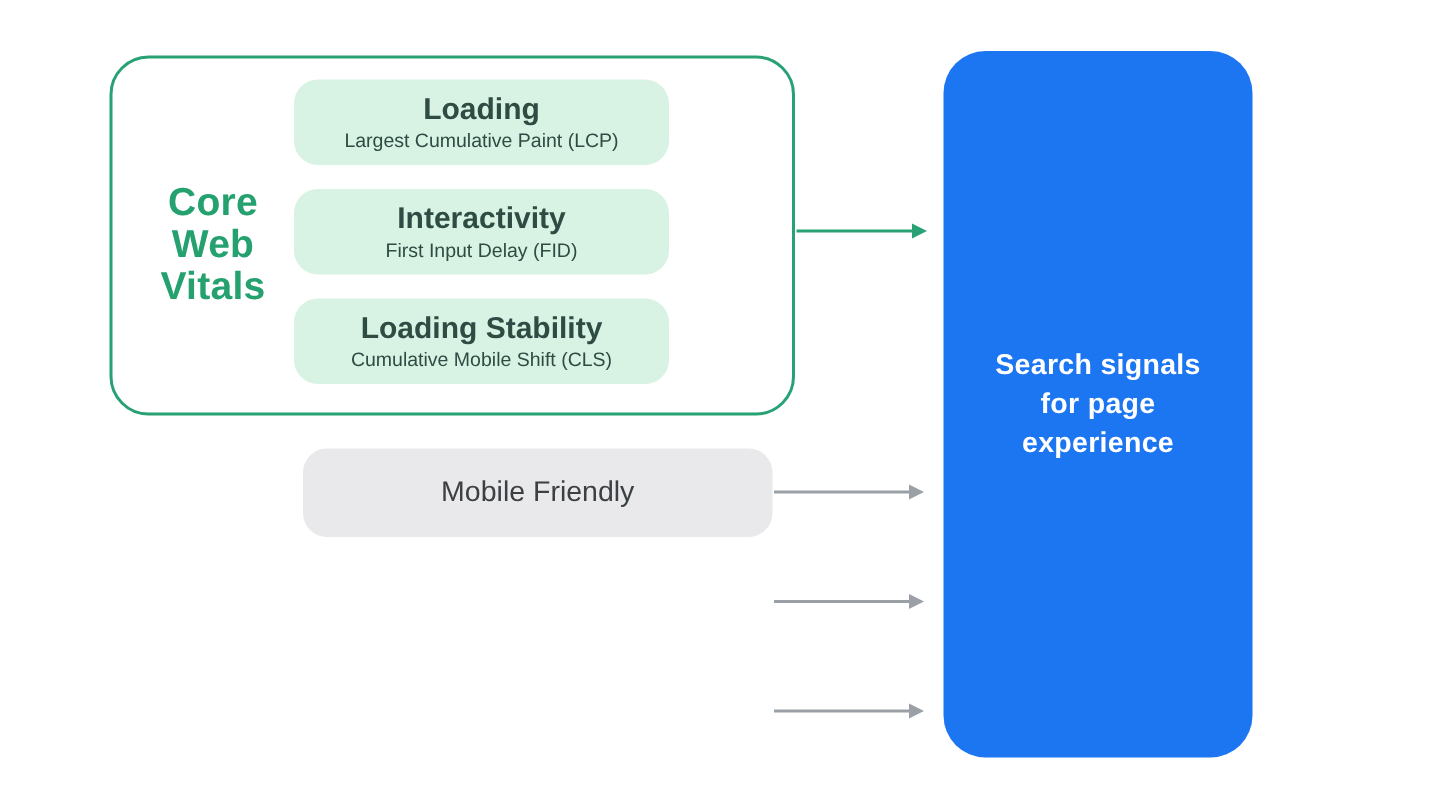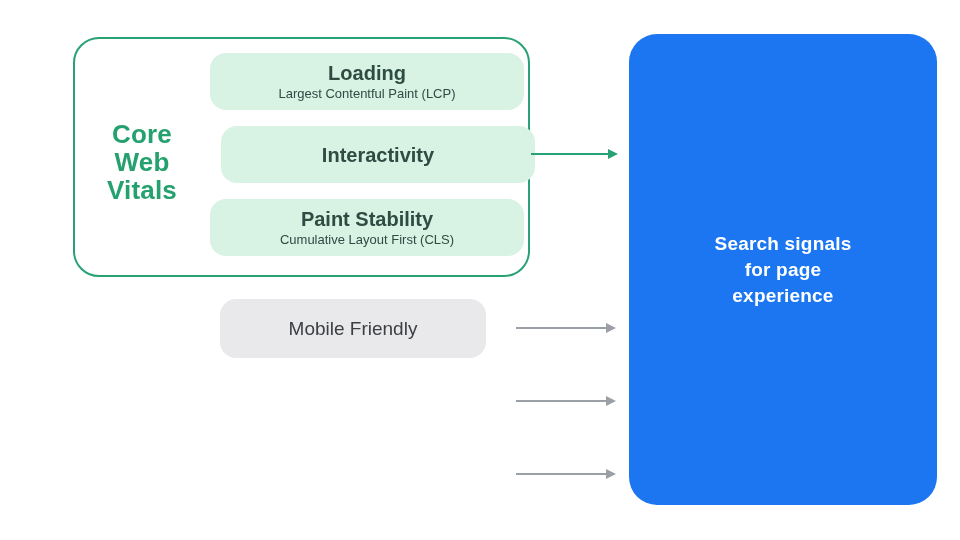--- a/index.html
+++ b/index.html
@@ -43,44 +43,44 @@
     position: absolute;
     box-sizing: border-box;
     border-radius: 16px;
     display: flex;
     flex-direction: column;
     align-items: center;
     justify-content: center;
     text-align: center;
   }
   .pill.green {
-    left: 135px;                 
-    width: 314px; height: 57px;
+    left: 121px;                 
+    width: 250px; height: 57px;
     background: var(--green-pill-bg, #D8F2E3);
   }
   .pill.green.p1 { top: 14px; }  
-  .pill.green.p2 { top: 87px; margin-left: 11px; }  
+  .pill.green.p2 { top: 87px; }  
   .pill.green.p3 { top: 160px; } 
   .pill-title {
     font-size: 20px;
     font-weight: 700;
     line-height: 24px;
     color: var(--green-pill-text, #2E4C44);
   }
   .pill-sub {
     font-size: 13px;
     font-weight: 400;
     line-height: 17px;
     color: var(--green-pill-text, #2E4C44);
   }
 
   
   .pill.gray {
-    left: 220px;
-    width: 266px; height: 59px;
+    left: 202px;
+    width: 313px; height: 59px;
     background: var(--gray-pill-bg, #E9E9EB);
   }
   .pill.gray .pill-label {
     font-size: 19px;
     font-weight: 400;
     color: var(--gray-pill-text, #3C4043);
   }
   .pill.gray.g1 { top: 299px; }
   .pill.gray.g2 { top: 372px; }
   .pill.gray.g3 { top: 445px; }
@@ -106,21 +106,21 @@
   .arrow.gray-arrow { background: var(--arrow-gray, #9AA0A6); }
   .arrow.gray-arrow::after { border-left: 10px solid var(--arrow-gray, #9AA0A6); }
   .arrow.a1 { left: 516px; top: 327px; width: 90px; }
   .arrow.a2 { left: 516px; top: 400px; width: 90px; }
   .arrow.a3 { left: 516px; top: 473px; width: 90px; }
 
   
   .blue-box {
     position: absolute;
     left: 629px; top: 34px;
-    width: 308px; height: 471px;
+    width: 206px; height: 471px;
     border-radius: 28px;
     background: var(--blue, #1C76F2);
     display: flex;
     align-items: center;
     justify-content: center;
   }
   .blue-box .result-label {
     width: 160px;
     text-align: center;
     font-size: 19px;
@@ -133,30 +133,31 @@
 </head>
 <body>
 
 <div class="canvas">
 
   <div class="cwv-group">
     <div class="cwv-label">Core Web Vitals</div>
 
     <div class="pill green p1">
       <div class="pill-title">Loading</div>
-      <div class="pill-sub">Largest Contentful Paint (LCP)</div>
+      <div class="pill-sub">Largest Cumulative Paint (LCP)</div>
     </div>
 
     <div class="pill green p2">
       <div class="pill-title">Interactivity</div>
+      <div class="pill-sub">First Input Delay (FID)</div>
     </div>
 
     <div class="pill green p3">
-      <div class="pill-title">Paint Stability</div>
-      <div class="pill-sub">Cumulative Layout First (CLS)</div>
+      <div class="pill-title">Loading Stability</div>
+      <div class="pill-sub">Cumulative Mobile Shift (CLS)</div>
     </div>
   </div>
 
   <div class="arrow green-arrow"></div>
 
   <div class="pill gray g1">
     <span class="pill-label">Mobile Friendly</span>
   </div>
   <div class="arrow gray-arrow a1"></div>
 

